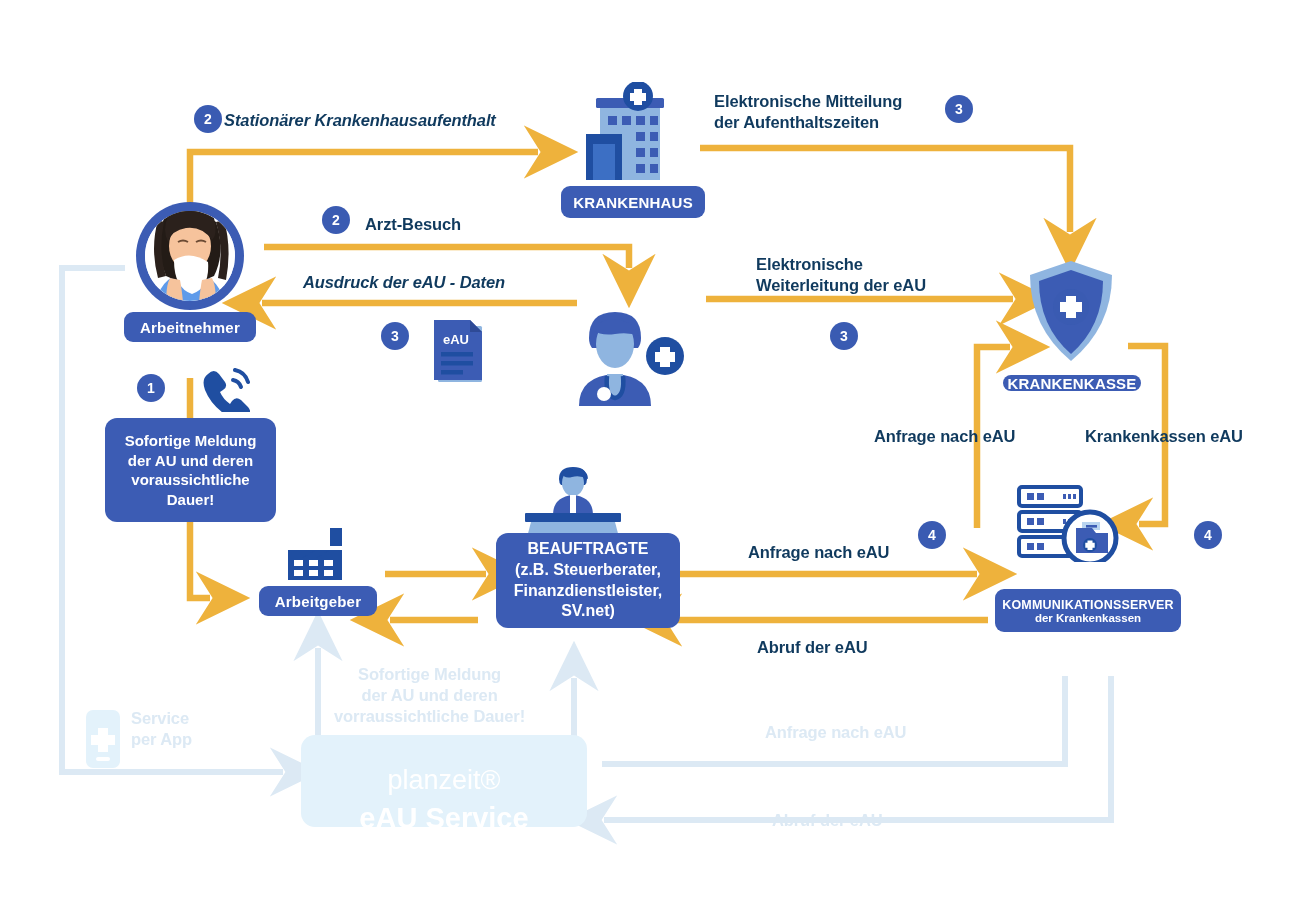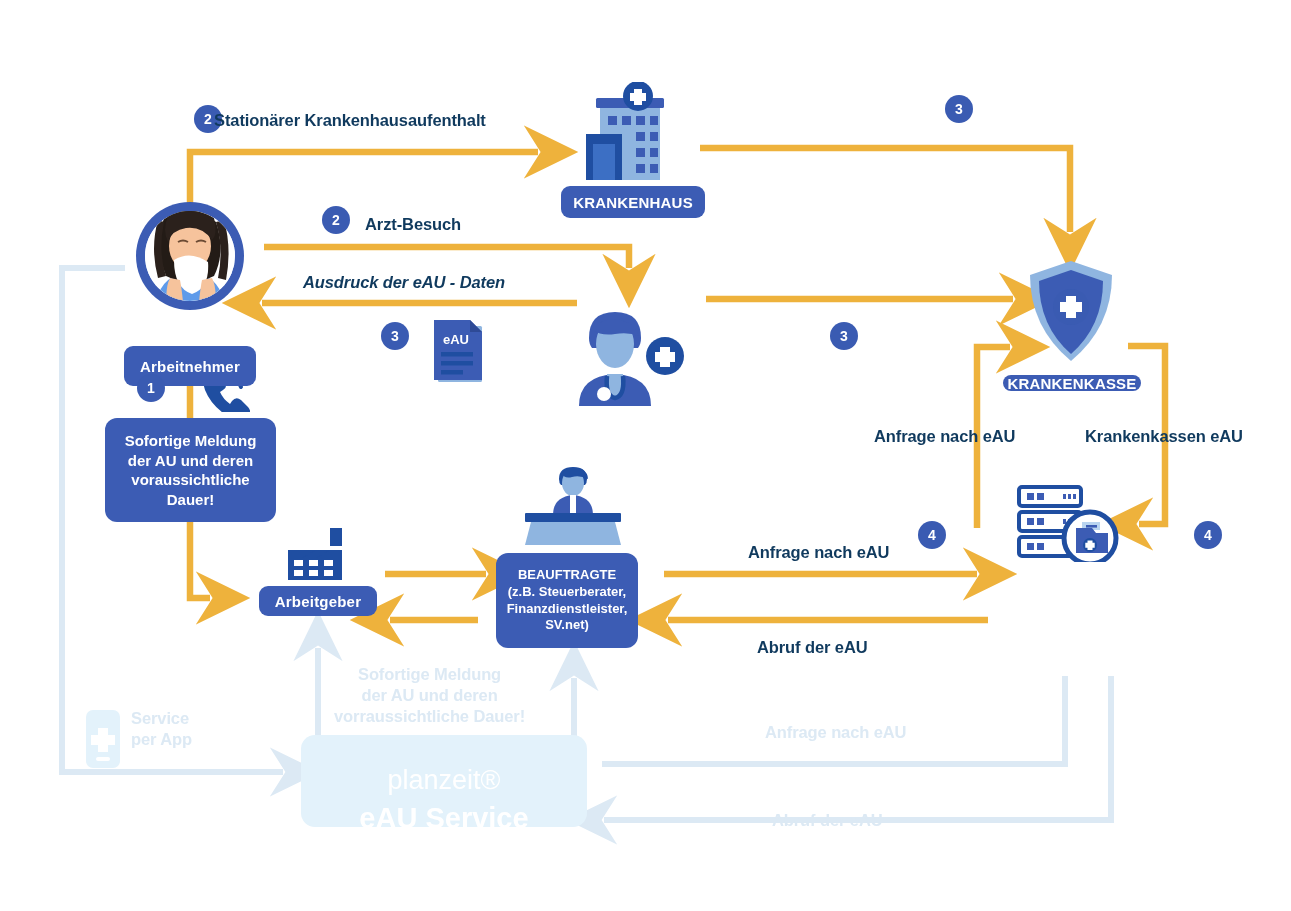--- a/index.html
+++ b/index.html
@@ -313,71 +313,79 @@
   </div>
 
   <div class="icon-abs" style="left:84px; top:708px;">
     <svg width="38" height="62" viewBox="0 0 38 62">
       <rect x="2" y="2" width="34" height="58" rx="7" fill="#e3f2fb"></rect>
       <path d="M14 20 h10 v7 h7 v10 h-7 v7 h-10 v-7 h-7 v-10 h7 z" fill="#ffffff"></path>
       <rect x="12" y="49" width="14" height="4" rx="2" fill="#ffffff"></rect>
     </svg>
   </div>
 
-  <div class="pill" style="left:124px; top:346px; width:132px; height:40px;">
+  <div class="pill" style="left:124px; top:312px; width:132px; height:30px;">
     <span class="pill-main">Arbeitnehmer</span>
   </div>
 
   <div class="pill" style="left:561px; top:186px; width:144px; height:32px;">
     <span class="pill-main">KRANKENHAUS</span>
   </div>
 
 
   <div class="pill" style="left:1003px; top:375px; width:138px; height:16px;">
     <span class="pill-main">KRANKENKASSE</span>
   </div>
 
   <div class="pill" style="left:259px; top:586px; width:118px; height:30px;">
     <span class="pill-main">Arbeitgeber</span>
   </div>
 
+  <div class="pill" style="left:995px; top:589px; width:186px; height:43px;">
+    <span class="pill-main" style="font-size:12.5px;">KOMMUNIKATIONSSERVER</span>
+    <span class="pill-sub">der Krankenkassen</span>
+  </div>
 
   <div class="msg-box" style="left:105px; top:418px; width:171px; height:104px;">Sofortige Meldung
 der AU und deren
 voraussichtliche
 Dauer!</div>
 
-  <div class="msg-box" style="left:496px; top:553px; width:142px; height:95px; font-size:13px;">BEAUFTRAGTE
+  <div class="msg-box" style="left:496px; top:533px; width:184px; height:95px; font-size:16px;">BEAUFTRAGTE
 (z.B. Steuerberater,
 Finanzdienstleister,
 SV.net)</div>
 
   <div class="msg-box ghost" style="left:301px; top:735px; width:286px; height:92px;">
     <div class="ghost-inner">
       <span class="ghost-line1">planzeit®</span>
       <span class="ghost-line2">eAU Service</span>
     </div>
   </div>
 
   <div class="step-badge" style="left:194px; top:105px;">2</div>
   <div class="step-badge" style="left:945px; top:95px;">3</div>
   <div class="step-badge" style="left:322px; top:206px;">2</div>
   <div class="step-badge" style="left:381px; top:322px;">3</div>
   <div class="step-badge" style="left:830px; top:322px;">3</div>
   <div class="step-badge" style="left:137px; top:374px;">1</div>
   <div class="step-badge" style="left:918px; top:521px;">4</div>
   <div class="step-badge" style="left:1194px; top:521px;">4</div>
 
-  <div class="flow-label" style="left:214px; top:110px;">Stationärer Krankenhausaufenthalt</div>
-
+  <div class="flow-label" style="left:224px; top:110px;font-style:italic;">Stationärer Krankenhausaufenthalt</div>
+
+  <div class="flow-label" style="left:714px; top:91px;">Elektronische Mitteilung
+der Aufenthaltszeiten</div>
 
   <div class="flow-label" style="left:365px; top:214px;">Arzt-Besuch</div>
 
   <div class="flow-label" style="left:303px; top:272px;font-style:italic;">Ausdruck der eAU - Daten</div>
 
+  <div class="flow-label" style="left:756px; top:254px;">Elektronische
+Weiterleitung der eAU</div>
 
   <div class="flow-label" style="left:874px; top:426px;">Anfrage nach eAU</div>
 
   <div class="flow-label" style="left:1085px; top:426px;">Krankenkassen eAU</div>
 
   <div class="flow-label" style="left:748px; top:542px;">Anfrage nach eAU</div>
 
   <div class="flow-label" style="left:757px; top:637px;">Abruf der eAU</div>
 
   <div class="flow-label faded" style="left:131px; top:708px;">Service

